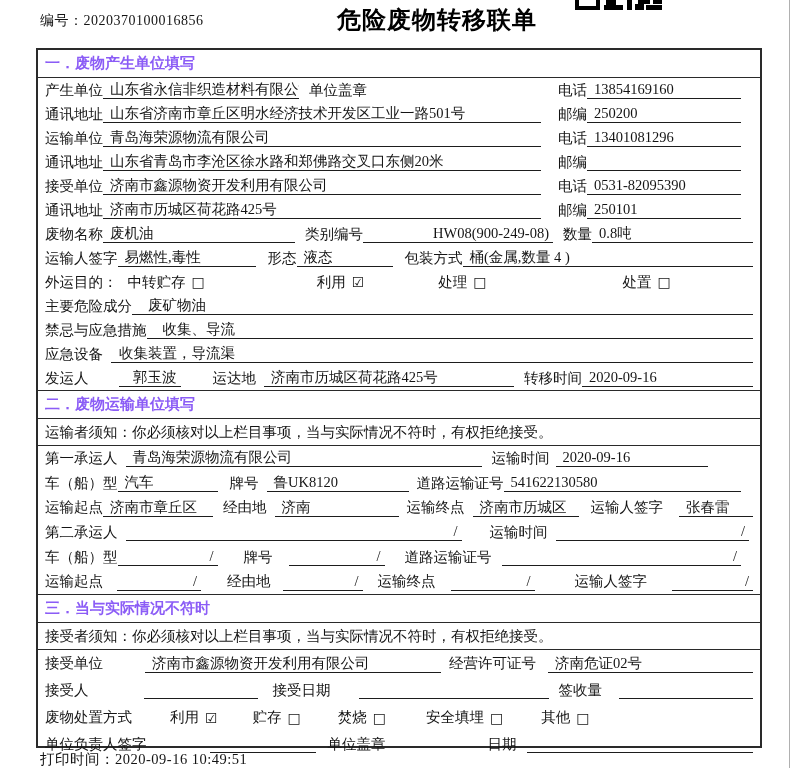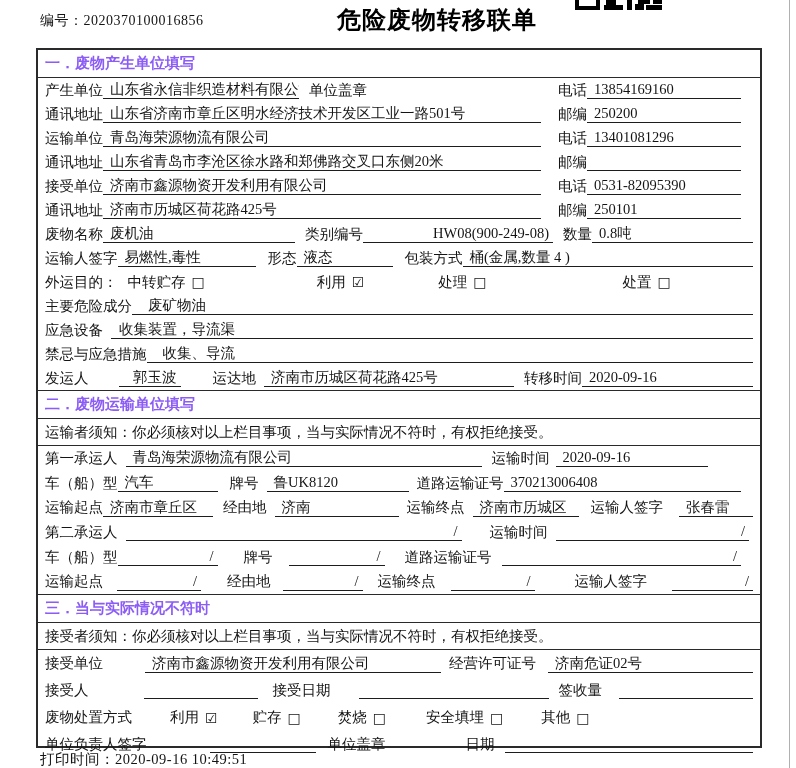--- a/index.html
+++ b/index.html
@@ -149,26 +149,26 @@
         <span class="cbi" style="margin-left:136px">
           <span class="lbl">处置</span>
           <span class="cb">□</span>
         </span>
       </div>
       <div class="row">
         <span class="lbl">主要危险成分</span>
         <span class="v grow" style="padding-left:16px">废矿物油</span>
       </div>
       <div class="row">
+        <span class="lbl">禁忌与应急措施</span>
+        <span class="v grow" style="padding-left:16px">收集、导流</span>
+      </div>
+      <div class="row">
         <span class="lbl">应急设备</span>
         <span class="v grow" style="margin-left:8px;padding-left:8px">收集装置，导流渠</span>
-      </div>
-      <div class="row">
-        <span class="lbl">禁忌与应急措施</span>
-        <span class="v grow" style="padding-left:16px">收集、导流</span>
       </div>
       <div class="row">
         <span class="lbl">发运人</span>
         <span class="v c" style="width:62px;margin-left:30px">郭玉波</span>
         <span class="lbl" style="margin-left:32px">运达地</span>
         <span class="v" style="width:250px;margin-left:8px">济南市历城区荷花路425号</span>
         <span class="lbl" style="margin-left:10px">转移时间</span>
         <span class="v grow">2020-09-16</span>
       </div>
     </div>
@@ -181,21 +181,21 @@
         <span class="v" style="width:356px;margin-left:8px">青岛海荣源物流有限公司</span>
         <span class="lbl" style="margin-left:10px">运输时间</span>
         <span class="v" style="width:152px;margin-left:6px">2020-09-16</span>
       </div>
       <div class="row">
         <span class="lbl">车（船）型</span>
         <span class="v" style="width:100px">汽车</span>
         <span class="lbl" style="margin-left:12px">牌号</span>
         <span class="v" style="width:142px;margin-left:8px">鲁UK8120</span>
         <span class="lbl" style="margin-left:8px">道路运输证号</span>
-        <span class="v grow" style="margin-right:12px">370213006408</span>
+        <span class="v grow" style="margin-right:12px">541622130580</span>
       </div>
       <div class="row">
         <span class="lbl">运输起点</span>
         <span class="v" style="width:110px">济南市章丘区</span>
         <span class="lbl" style="margin-left:10px">经由地</span>
         <span class="v" style="width:124px;margin-left:8px">济南</span>
         <span class="lbl" style="margin-left:8px">运输终点</span>
         <span class="v" style="width:106px;margin-left:8px">济南市历城区</span>
         <span class="lbl" style="margin-left:12px">运输人签字</span>
         <span class="v grow" style="margin-left:16px">张春雷</span>
@@ -263,20 +263,20 @@
         </span>
         <span class="cbi" style="margin-left:38px">
           <span class="lbl">其他</span>
           <span class="cb">□</span>
         </span>
       </div>
       <div class="row">
         <span class="lbl">单位负责人签字</span>
         <span class="v" style="width:106px;margin-left:63px"></span>
         <span class="lbl" style="margin-left:12px">单位盖章</span>
-        <span class="lbl" style="margin-left:80px">日期</span>
+        <span class="lbl" style="margin-left:102px">日期</span>
         <span class="v grow" style="margin-left:10px"></span>
       </div>
     </div>
   </div>
 
   <div class="print-time"><span>打印时间：</span><span>2020-09-16 10:49:51</span></div>
 </div>
 
 </body></html>

